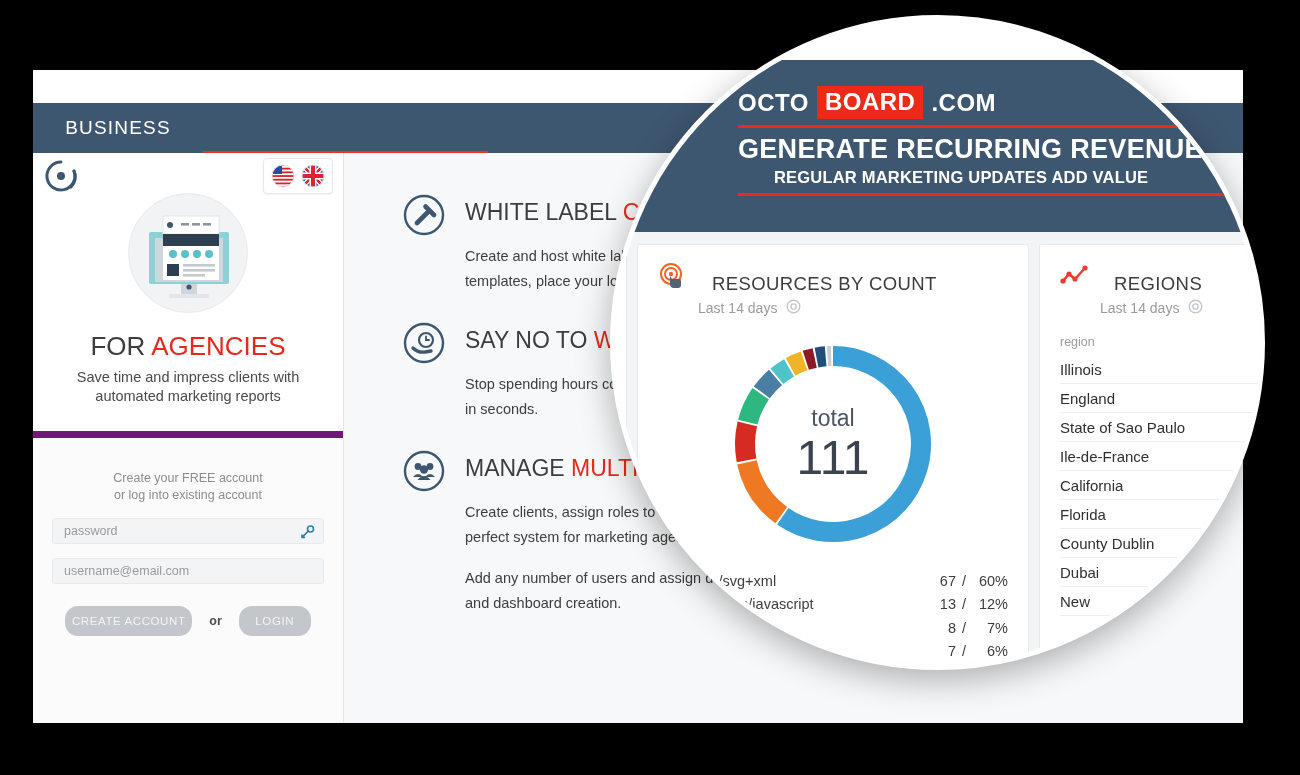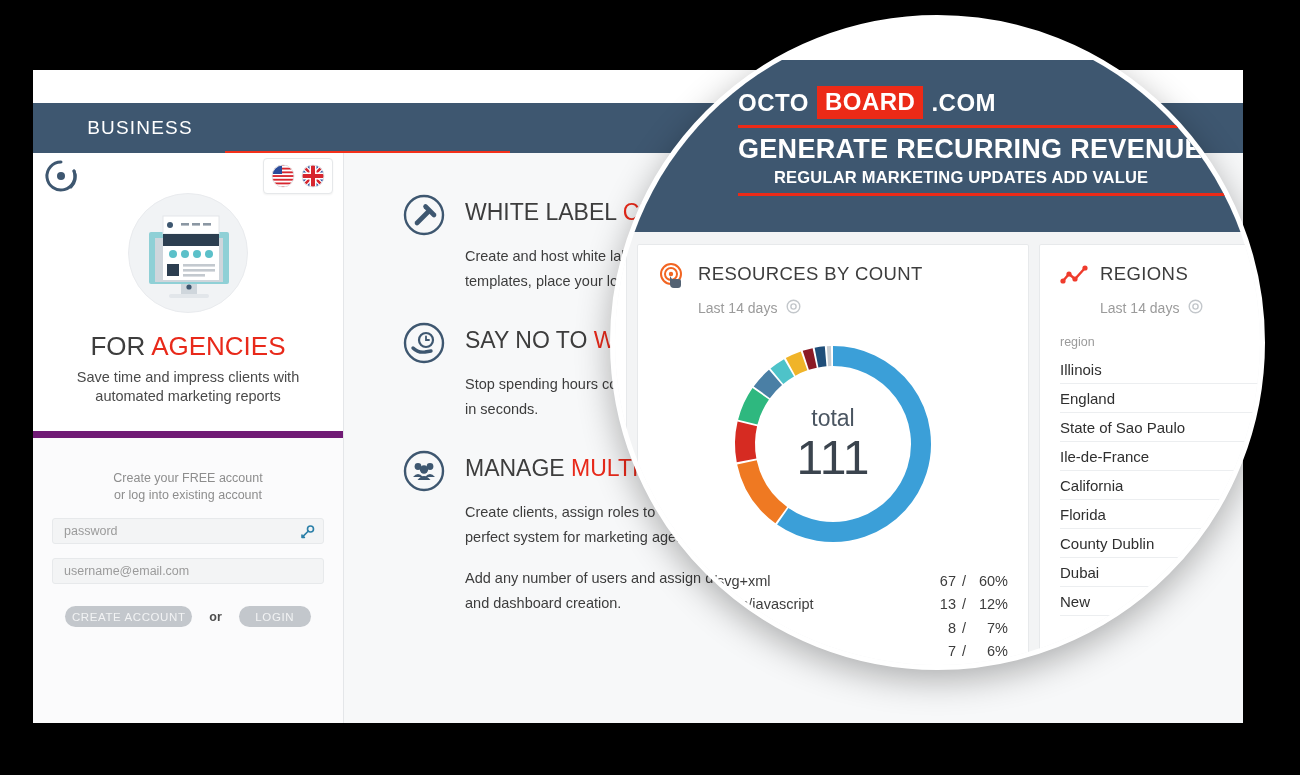--- a/index.html
+++ b/index.html
@@ -29,21 +29,21 @@
   .nav-tab {
     display: flex; align-items: center; justify-content: center;
     height: 100%;
     color: #ffffff;
     font-size: 19px;
     letter-spacing: 1.2px;
     font-weight: 400;
     cursor: pointer;
     padding: 0 36px;
   }
-  .nav-tab.business { width: 170px; padding: 0; margin-left: 22px; }
+  .nav-tab.business { width: 170px; padding: 0; }
   .nav-tab.active {
     background: #f4301a;
     position: relative;
     width: 285px; padding: 0; margin-top: 48px;
   }
   .nav-tab.active::after {
     content: "";
     position: absolute;
     bottom: -8px; left: 50%;
     margin-left: -8px;
@@ -130,21 +130,21 @@
     display: flex; align-items: center; justify-content: center;
     margin-top: 22px; gap: 17px;
   }
   .pill-btn {
     background: #c3c7cc;
     color: #f2f3f4;
     border: none;
     border-radius: 13px;
     font-size: 11.5px;
     letter-spacing: 0.6px;
-    height: 21px;
+    height: 30px;
     font-family: inherit;
     cursor: pointer;
   }
   #create-account-button { width: 127px; }
   #login-button { width: 72px; }
   #or-label { font-size: 12.5px; color: #4d4d4d; font-weight: bold; }
 
   
   #features {
     position: absolute;
@@ -233,21 +233,21 @@
   }
   .card {
     background: #ffffff;
     border: 1px solid #e7e9eb;
     border-radius: 2px;
   }
   #card-left { width: 127px; }
   #card-resources { width: 392px; padding: 18px 20px 0 20px; position: relative; }
   #card-regions { width: 340px; padding: 18px 20px 0 20px; }
 
-  .card-title-row { display: flex; align-items: flex-start; gap: 12px; }
+  .card-title-row { display: flex; align-items: flex-end; gap: 26px; }
   .card-title {
     font-size: 18.5px; color: #3d3d3d; letter-spacing: 0.4px;
   }
   .card-sub {
     margin-left: 40px;
     margin-top: 4px;
     font-size: 14px;
     color: #9b9b9b;
     display: flex; align-items: center; gap: 9px;
   }
@@ -531,21 +531,21 @@
             </svg>
           <div id="donut-center">
             <div id="donut-total-label">total</div>
             <div id="donut-total-value">111</div>
           </div>
         </div>
 
         <div id="legend">
             <div class="legend-row">
               <span class="legend-dot" style="background: rgb(59, 159, 216);"></span>
-              <span class="legend-name">white/svg+xml</span>
+              <span class="legend-name">image/svg+xml</span>
               <span class="legend-count">67</span>
               <span class="legend-sep">/</span>
               <span class="legend-pct">60%</span>
             </div>
             <div class="legend-row">
               <span class="legend-dot" style="background: rgb(239, 121, 34);"></span>
               <span class="legend-name">application/javascript</span>
               <span class="legend-count">13</span>
               <span class="legend-sep">/</span>
               <span class="legend-pct">12%</span>

